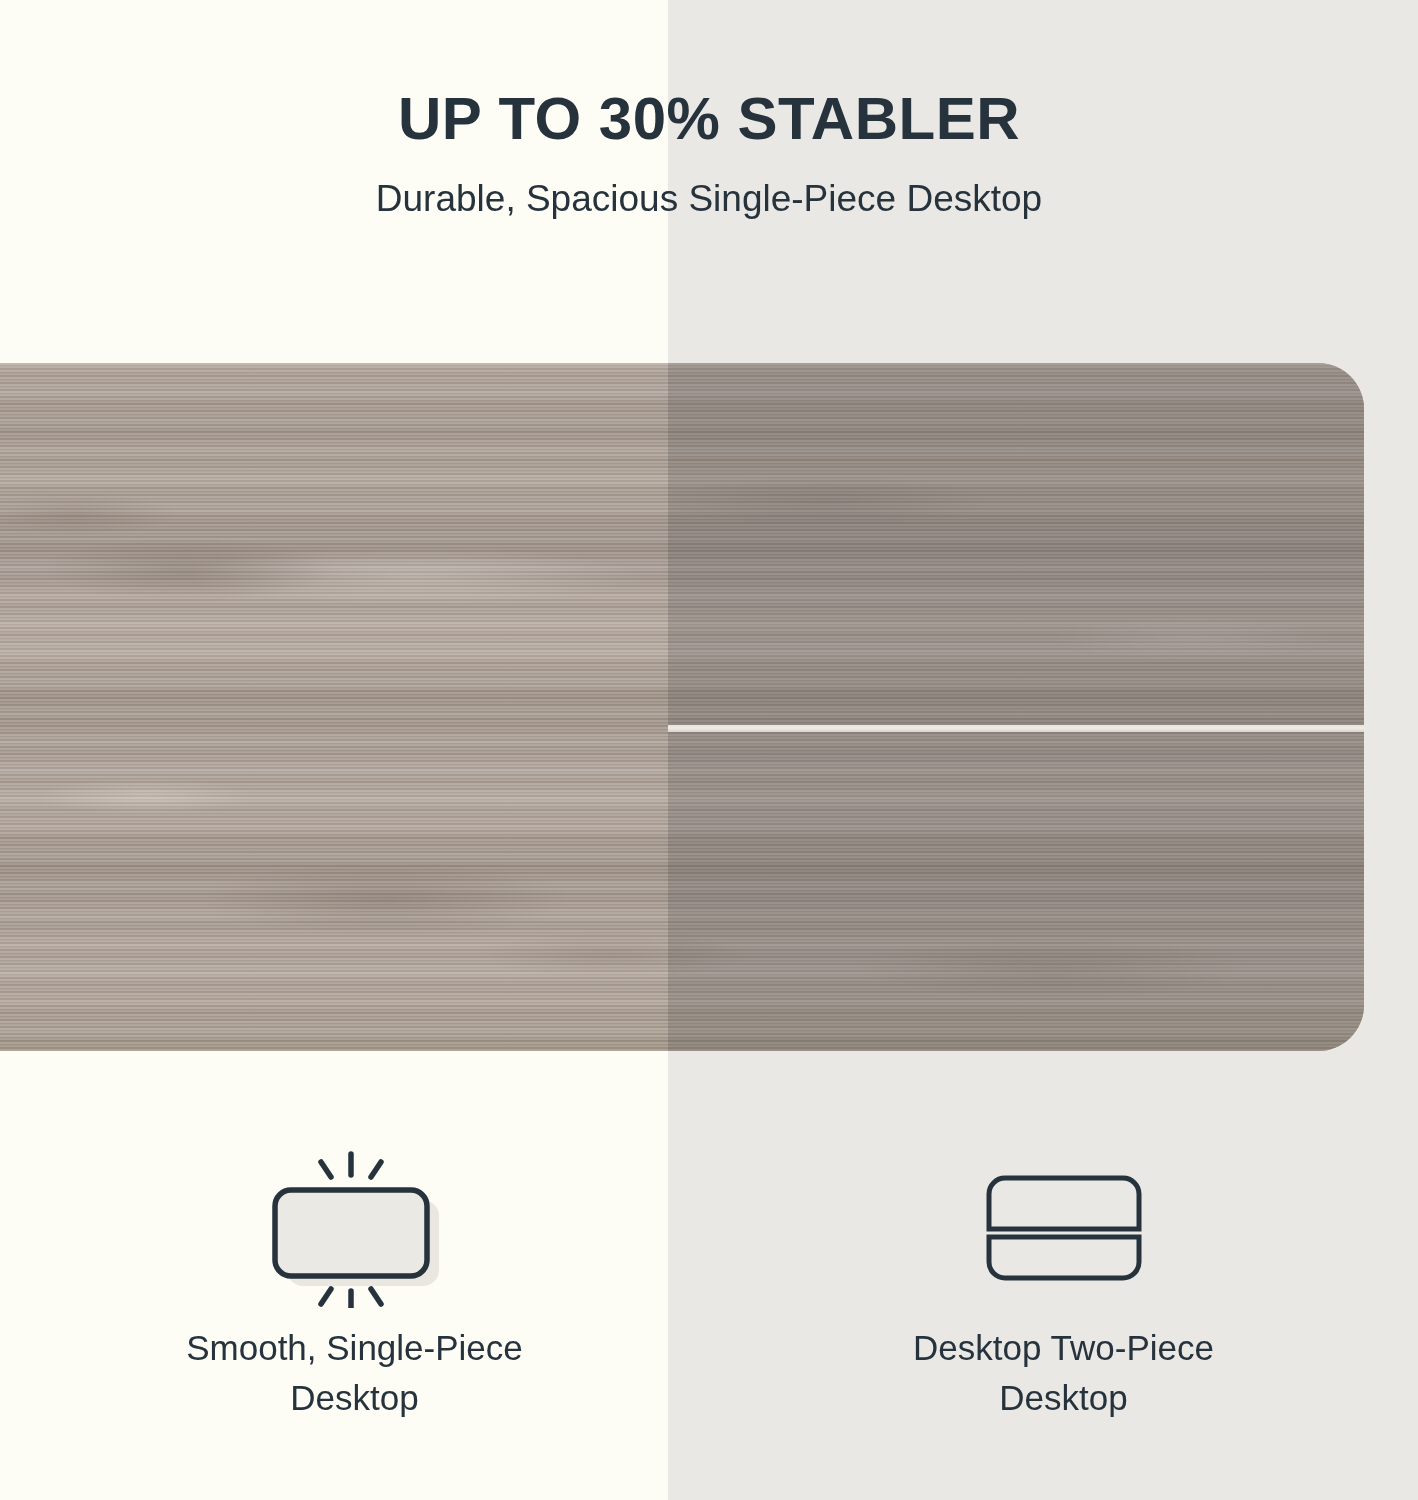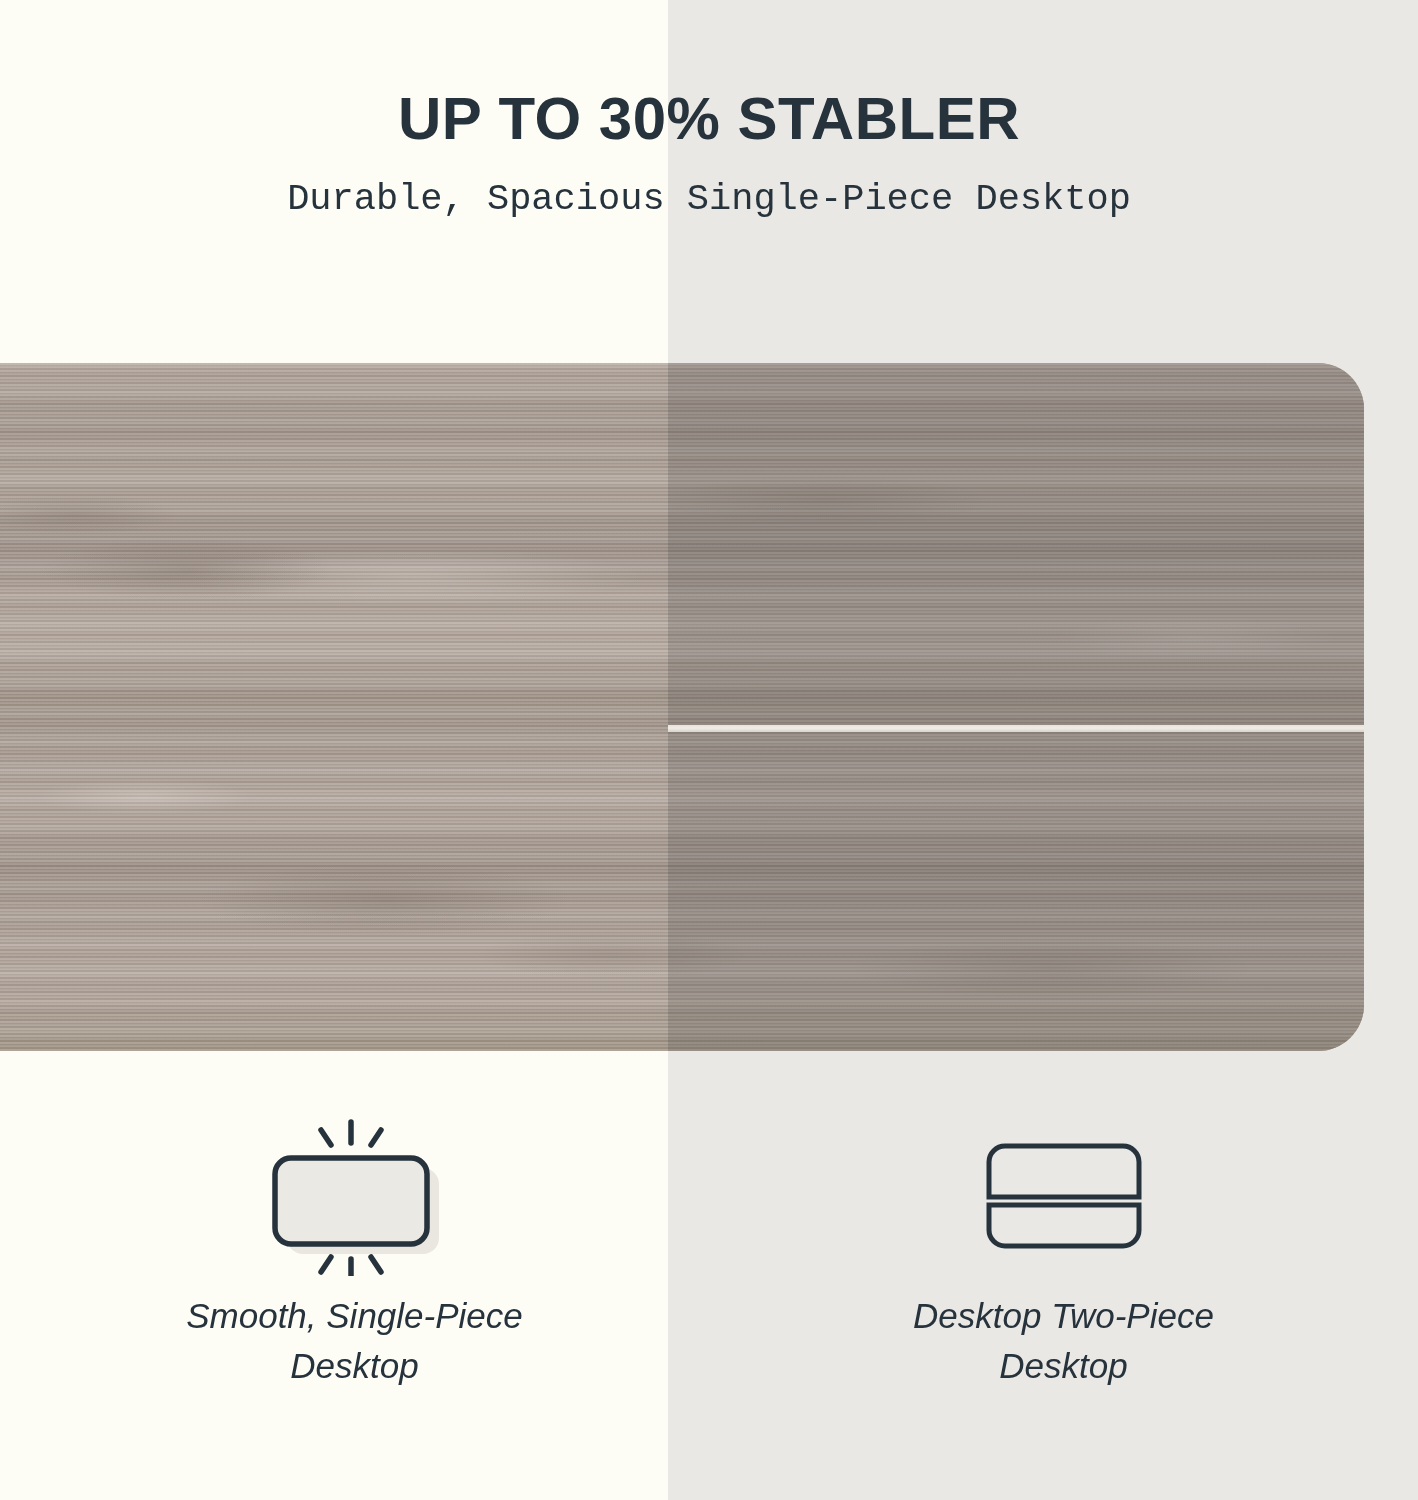--- a/index.html
+++ b/index.html
@@ -47,21 +47,21 @@
     line-height: 1.06;
     font-family: "Liberation Sans", sans-serif;
   }
   .subtitle {
     margin: 0;
     padding-top: 26px;
     font-size: 37px;
     font-weight: 400;
     color: #26323c;
     line-height: 1.2;
-    font-family: Liberation Mono, monospace;
+    font-family: Liberation Sans, sans-serif;
   }
 
   
   .desk-wrap {
     position: absolute;
     left: -54px;
     top: 363px;
     width: 1418px;
     height: 688px;
     border-radius: 46px;
@@ -140,26 +140,25 @@
     top: 362px;
     left: 722px;
     width: 696px;
     height: 7px;
     background: linear-gradient(180deg, #e6e2dc 0%, #f0ece6 45%, #d8d3cc 100%);
   }
 
   
   .cols {
     position: absolute;
-    top: 1101px;
+    top: 1133px;
     left: 0;
     width: 1418px;
     height: 360px;
     display: flex;
-    font-style: italic;
   }
   .col {
     width: 50%;
     display: flex;
     flex-direction: column;
     align-items: center;
   }
   .icon-slot {
     height: 190px;
     display: flex;

